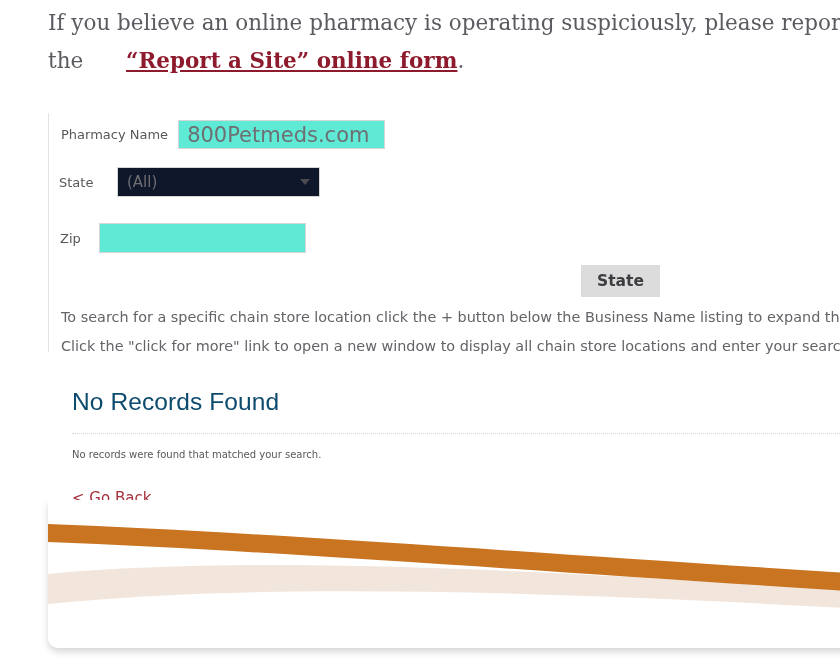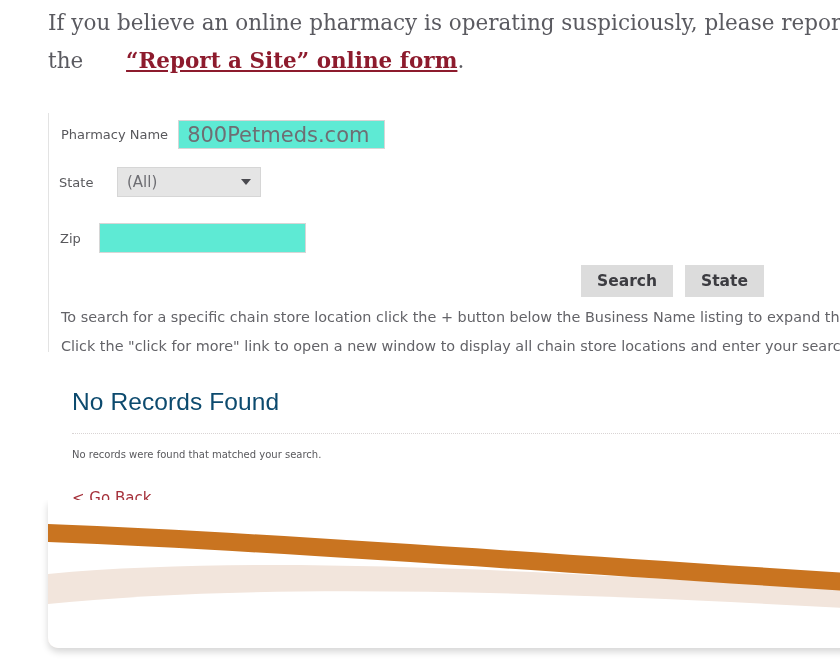--- a/index.html
+++ b/index.html
@@ -80,24 +80,24 @@
     color: #6e6e73;
     padding: 8px 8px;
     outline: none;
   }
   .input-pharmacy { width: 207px; height: 29px; }
   .input-zip      { width: 207px; height: 30px; }
 
   .select-wrap {
     position: relative;
     box-sizing: border-box;
-    width: 144px;
+    width: 203px;
     height: 30px;
     border: 1px solid #d6d6d6;
-    background: #e5e5e5;
+    background: #0f172a;
     display: flex;
     align-items: center;
   }
   .select-wrap .select-value {
     font-family: "DejaVu Sans", sans-serif;
     font-size: 15px;
     color: #6e6e73;
     padding-left: 9px;
   }
   .select-arrow {
@@ -236,21 +236,20 @@
         <span class="select-arrow"></span>
       </div>
     </div>
 
     <div class="field-row row-zip">
       <span class="field-label">Zip</span>
       <input class="text-input input-zip" type="text" value="" style="">
     </div>
 
     <div class="button-bar">
-      <button class="btn btn-search">Search</button>
       <button class="btn btn-reset">State</button>
     </div>
 
     <div class="helper-text">
       <div>To search for a specific chain store location click the + button below the Business Name listing to expand the list.</div>
       <div>Click the "click for more" link to open a new window to display all chain store locations and enter your search criteria.</div>
     </div>
 
   </div>
 

